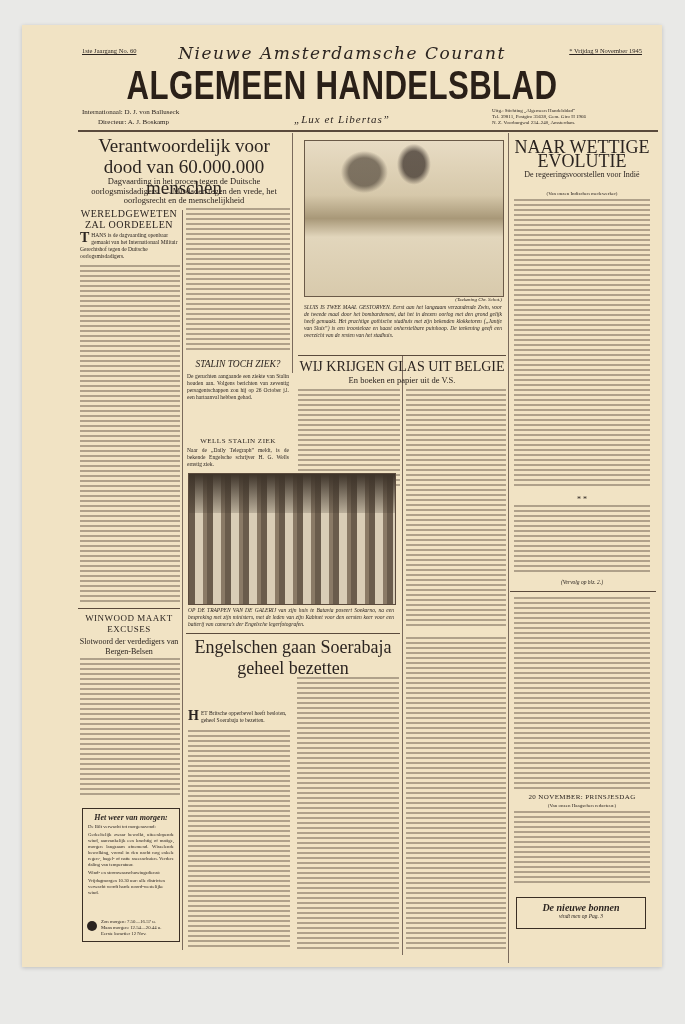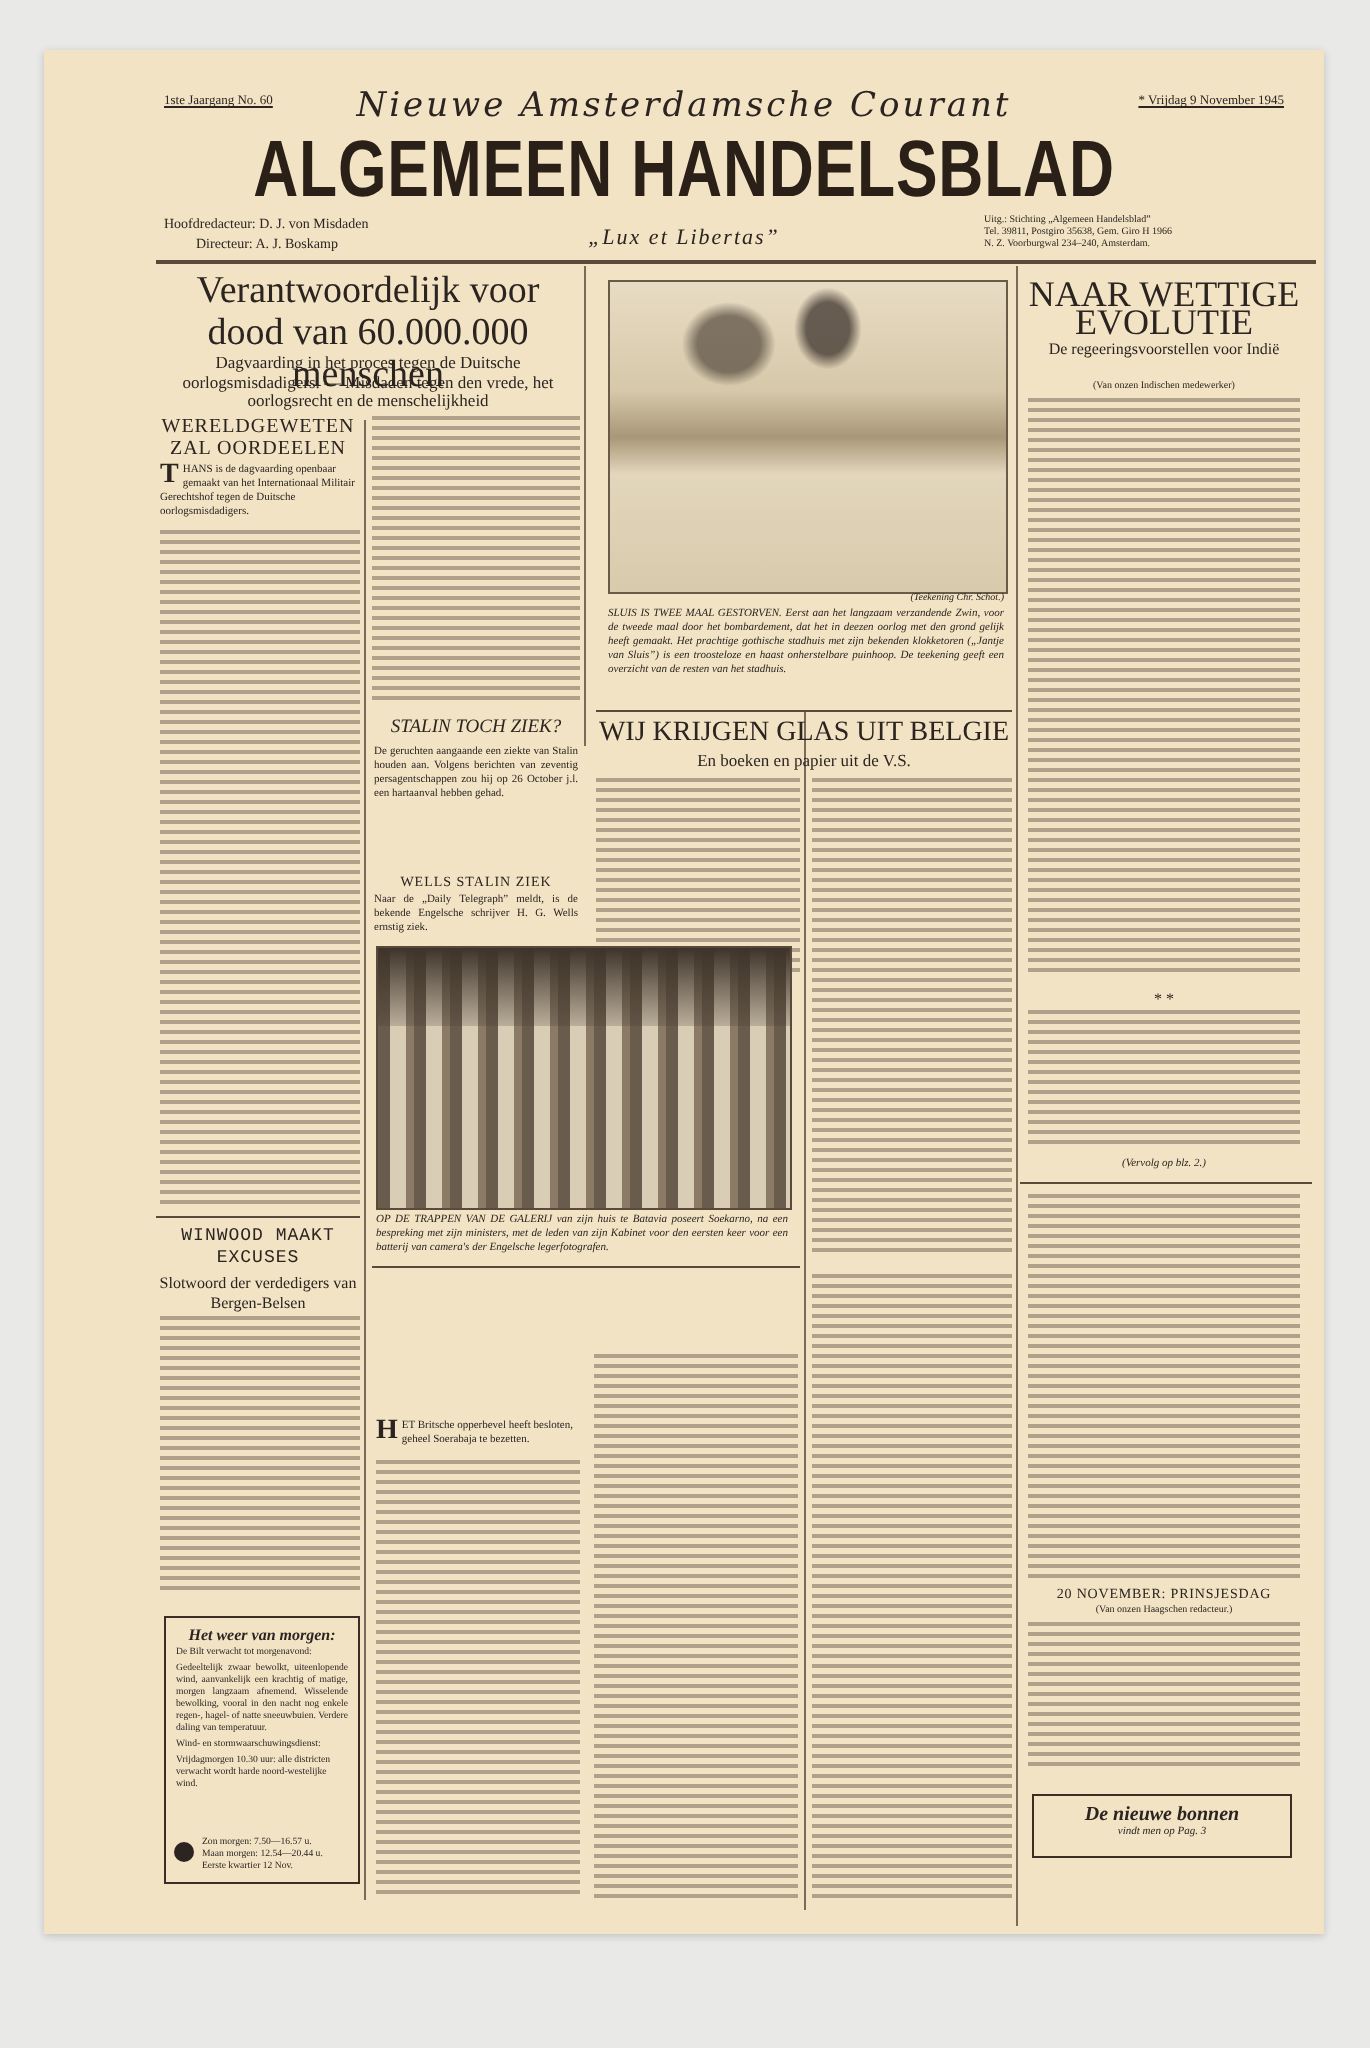--- a/index.html
+++ b/index.html
@@ -59,21 +59,21 @@
 </style>
 </head>
 <body>
 
 <div class="paper">
 
   <div class="abs masthead-top" style="left:60px;top:22px;">1ste Jaargang No. 60</div>
   <div class="abs masthead-top" style="right:20px;top:22px;">* Vrijdag 9 November 1945</div>
   <div class="abs gothic" style="left:150px;top:18px;width:340px;">Nieuwe Amsterdamsche Courant</div>
   <div class="abs title-big" style="left:20px;top:38px;width:600px;">ALGEMEEN HANDELSBLAD</div>
-  <div class="abs small" style="left:60px;top:84px;font-size:7px;">Hoofdredacteur: D. J. von Misdaden</div>
+  <div class="abs small" style="left:60px;top:84px;font-size:7px;">Internationaal: D. J. von Balluseck</div>
   <div class="abs small" style="left:60px;top:94px;font-size:7px;margin-left:16px;">Directeur: A. J. Boskamp</div>
   <div class="abs motto" style="left:220px;top:88px;width:200px;">„Lux et Libertas”</div>
   <div class="abs" style="left:470px;top:83px;width:165px;">
     <div class="small" style="font-size:5px;line-height:6px;">Uitg.: Stichting „Algemeen Handelsblad”</div>
     <div class="small" style="font-size:5px;line-height:6px;">Tel. 39811, Postgiro 35638, Gem. Giro H 1966</div>
     <div class="small" style="font-size:5px;line-height:6px;">N. Z. Voorburgwal 234–240, Amsterdam.</div>
   </div>
   <div class="rule" style="left:56px;top:105px;width:580px;height:1.5px;"></div>
 
   <div class="vrule" style="left:160px;top:185px;height:740px;"></div>
@@ -103,24 +103,25 @@
   <div class="abs h2" style="left:276px;top:335px;width:208px;font-size:14px;">WIJ KRIJGEN GLAS UIT BELGIE</div>
   <div class="abs hsub" style="left:276px;top:351px;width:208px;">En boeken en papier uit de V.S.</div>
   <div class="txt" style="left:276px;top:364px;width:102px;height:100px;"></div>
   <div class="txt" style="left:384px;top:364px;width:100px;height:240px;"></div>
 
   <div class="photo-group" style="left:166px;top:448px;width:206px;height:130px;"></div>
   <div class="abs caption" style="left:166px;top:582px;width:206px;">OP DE TRAPPEN VAN DE GALERIJ van zijn huis te Batavia poseert Soekarno, na een bespreking met zijn ministers, met de leden van zijn Kabinet voor den eersten keer voor een batterij van camera's der Engelsche legerfotografen.</div>
   <div class="rule" style="left:164px;top:608px;width:214px;height:1px;"></div>
 
   <div class="rule" style="left:56px;top:583px;width:102px;height:1px;"></div>
-  <div class="abs h4" style="left:56px;top:588px;width:102px;font-size:9px;font-family:Liberation Mono, monospace;">WINWOOD MAAKT EXCUSES</div>
+  <div class="abs h4" style="left:56px;top:588px;width:102px;font-size:9px;">WINWOOD MAAKT EXCUSES</div>
   <div class="abs hsub" style="left:56px;top:612px;width:102px;font-size:8px;">Slotwoord der verdedigers van Bergen-Belsen</div>
   <div class="txt" style="left:58px;top:633px;width:100px;height:140px;"></div>
 
+  <div class="abs h1" style="left:164px;top:612px;width:214px;font-size:18px;">Engelschen gaan Soerabaja geheel bezetten</div>
   <div class="abs small" style="left:166px;top:685px;width:102px;font-size:5.5px;">
     <span class="drop">H</span><span>ET Britsche opperbevel heeft besloten, geheel Soerabaja te bezetten.</span>
   </div>
   <div class="txt" style="left:166px;top:705px;width:102px;height:220px;"></div>
   <div class="txt" style="left:275px;top:652px;width:102px;height:275px;"></div>
   <div class="txt" style="left:384px;top:612px;width:100px;height:315px;"></div>
 
   <div class="abs h2" style="left:490px;top:115px;width:140px;font-size:18px;line-height:14px;">NAAR WETTIGE EVOLUTIE</div>
   <div class="abs hsub" style="left:490px;top:145px;width:140px;font-size:8px;">De regeeringsvoorstellen voor Indië</div>
   <div class="abs" style="left:490px;top:166px;width:140px;font-size:5px;text-align:center;">(Van onzen Indischen medewerker)</div>

